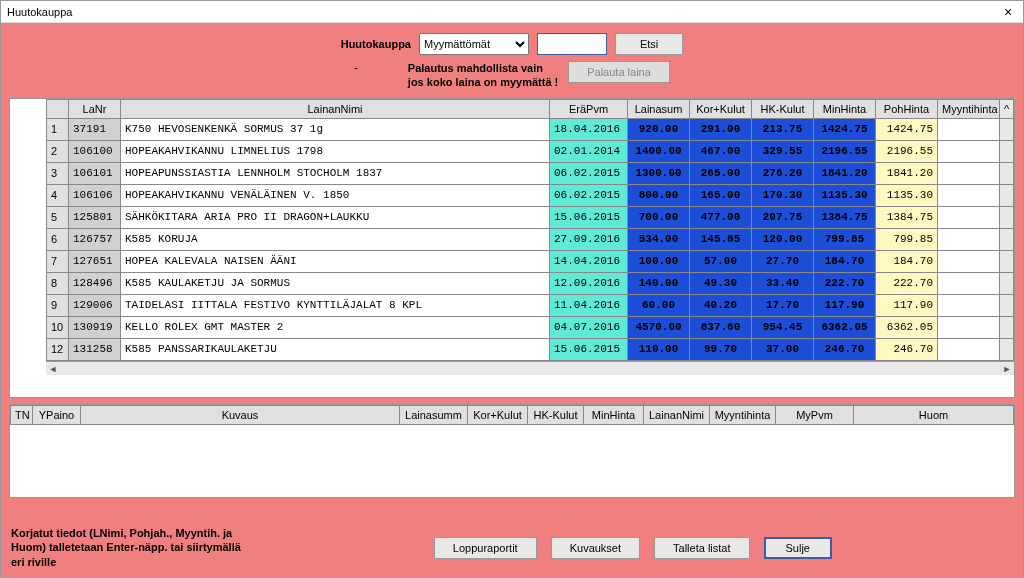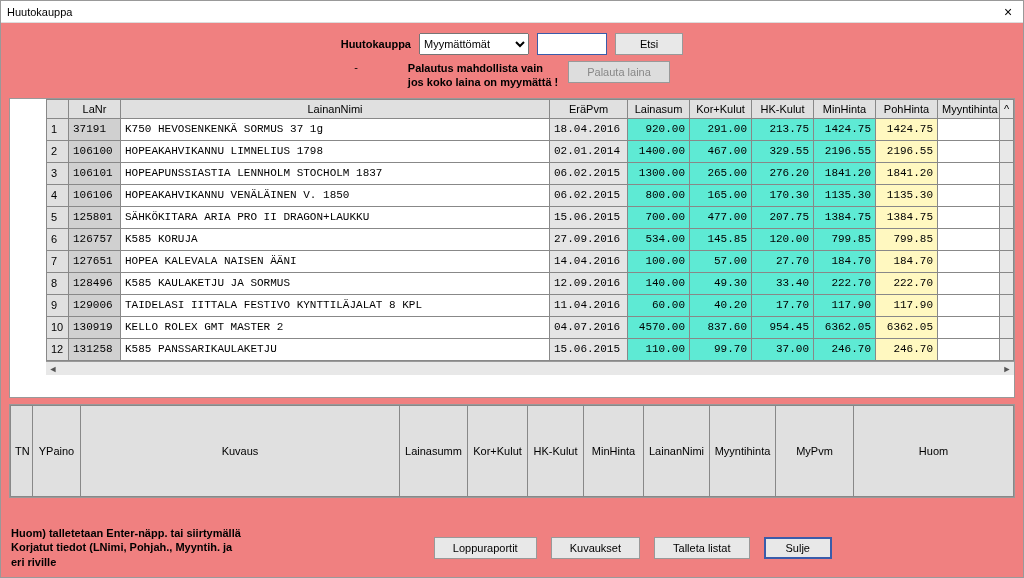--- a/index.html
+++ b/index.html
@@ -14,30 +14,30 @@
 .toprow select { height: 22px; width: 110px; font-size: 11px; }
 .toprow input[type=text] { height: 22px; width: 70px; border: 1px solid #3a5caa; background: #fff; }
 .btn { height: 22px; padding: 0 18px; background: #e8e8e8; border: 1px solid #999; font-size: 11px; cursor: pointer; }
 .btn.wide { padding: 0 24px; }
 .btn.primary { border: 2px solid #3a5caa; padding: 0 20px; }
 .row2 { display: flex; align-items: flex-start; gap: 10px; justify-content: center; padding: 0 0 4px 0; }
 .warn { font-weight: bold; font-size: 11px; line-height: 1.3; }
 .btn.disabled { color: #888; background: #ddd; }
 .tables { flex: 1; display: flex; flex-direction: column; gap: 6px; min-height: 0; }
 .tablewrap1 { background: #fff; border: 1px solid #999; display: flex; flex-direction: column; height: 300px; padding-left: 36px; }
-.tablewrap2 { background: #fff; border: 1px solid #999; height: 94px; display: flex; }
+.tablewrap2 { background: #fff; border: 1px solid #999; height: 94px; display: flex; flex-direction: column; }
 table { border-collapse: collapse; width: 100%; table-layout: fixed; }
 th, td { border: 1px solid #888; padding: 3px 4px; font-size: 11px; overflow: hidden; white-space: nowrap; text-overflow: clip; }
 th { background: #e0e0e0; font-weight: normal; text-align: center; height: 18px; }
 tbody td { font-family: "Courier New", monospace; font-size: 11px; height: 22px; }
 tbody tr td:first-child { background: #e0e0e0; text-align: left; font-family: Tahoma, Arial, sans-serif; }
 tbody td.idcell { background: #d0d0d0; text-align: left; }
-tbody td.num { text-align: right; background: #5eead4; }
+tbody td.num { text-align: center; background: #1d4ed8; font-weight: bold; }
 tbody td.name { background: #fff; text-align: left; }
-tbody td.date { background: #e5e5e5; text-align: left; }
+tbody td.date { background: #5eead4; text-align: left; }
 tbody td.poh { background: #fff8c0; text-align: right; }
 tbody td.my { background: #fff; }
 .scrollcol { width: 14px; background: #e8e8e8; border-left: 1px solid #999; }
 .hscroll { height: 14px; background: #e8e8e8; border-top: 1px solid #999; display:flex; justify-content:space-between; }
 .hscroll .ar { width:14px; text-align:center; font-size:9px; line-height:14px; color:#555;}
 .table1head th:nth-child(1){width:22px;}
 .table1head th:nth-child(2){width:52px;}
 .table1head th:nth-child(3){width:auto;}
 .table1head th:nth-child(4){width:78px;}
 .table1head th:nth-child(5){width:62px;}
@@ -277,22 +277,22 @@
               <th>Huom</th>
             </tr>
           </thead>
         </table>
         <div style="flex:1; background:#fff;"></div>
       </div>
     </div>
 
     <div class="footer">
       <div class="footnote">
+        <div>Korjatut tiedot (LNimi, Pohjah., Myyntih. ja</div>
         <div>Huom) talletetaan Enter-näpp. tai siirtymällä</div>
-        <div>Korjatut tiedot (LNimi, Pohjah., Myyntih. ja</div>
         <div>eri riville</div>
       </div>
       <div class="footbtns">
         <button class="btn">Loppuraportit</button>
         <button class="btn">Kuvaukset</button>
         <button class="btn">Talleta listat</button>
         <button class="btn primary">Sulje</button>
       </div>
     </div>
 

